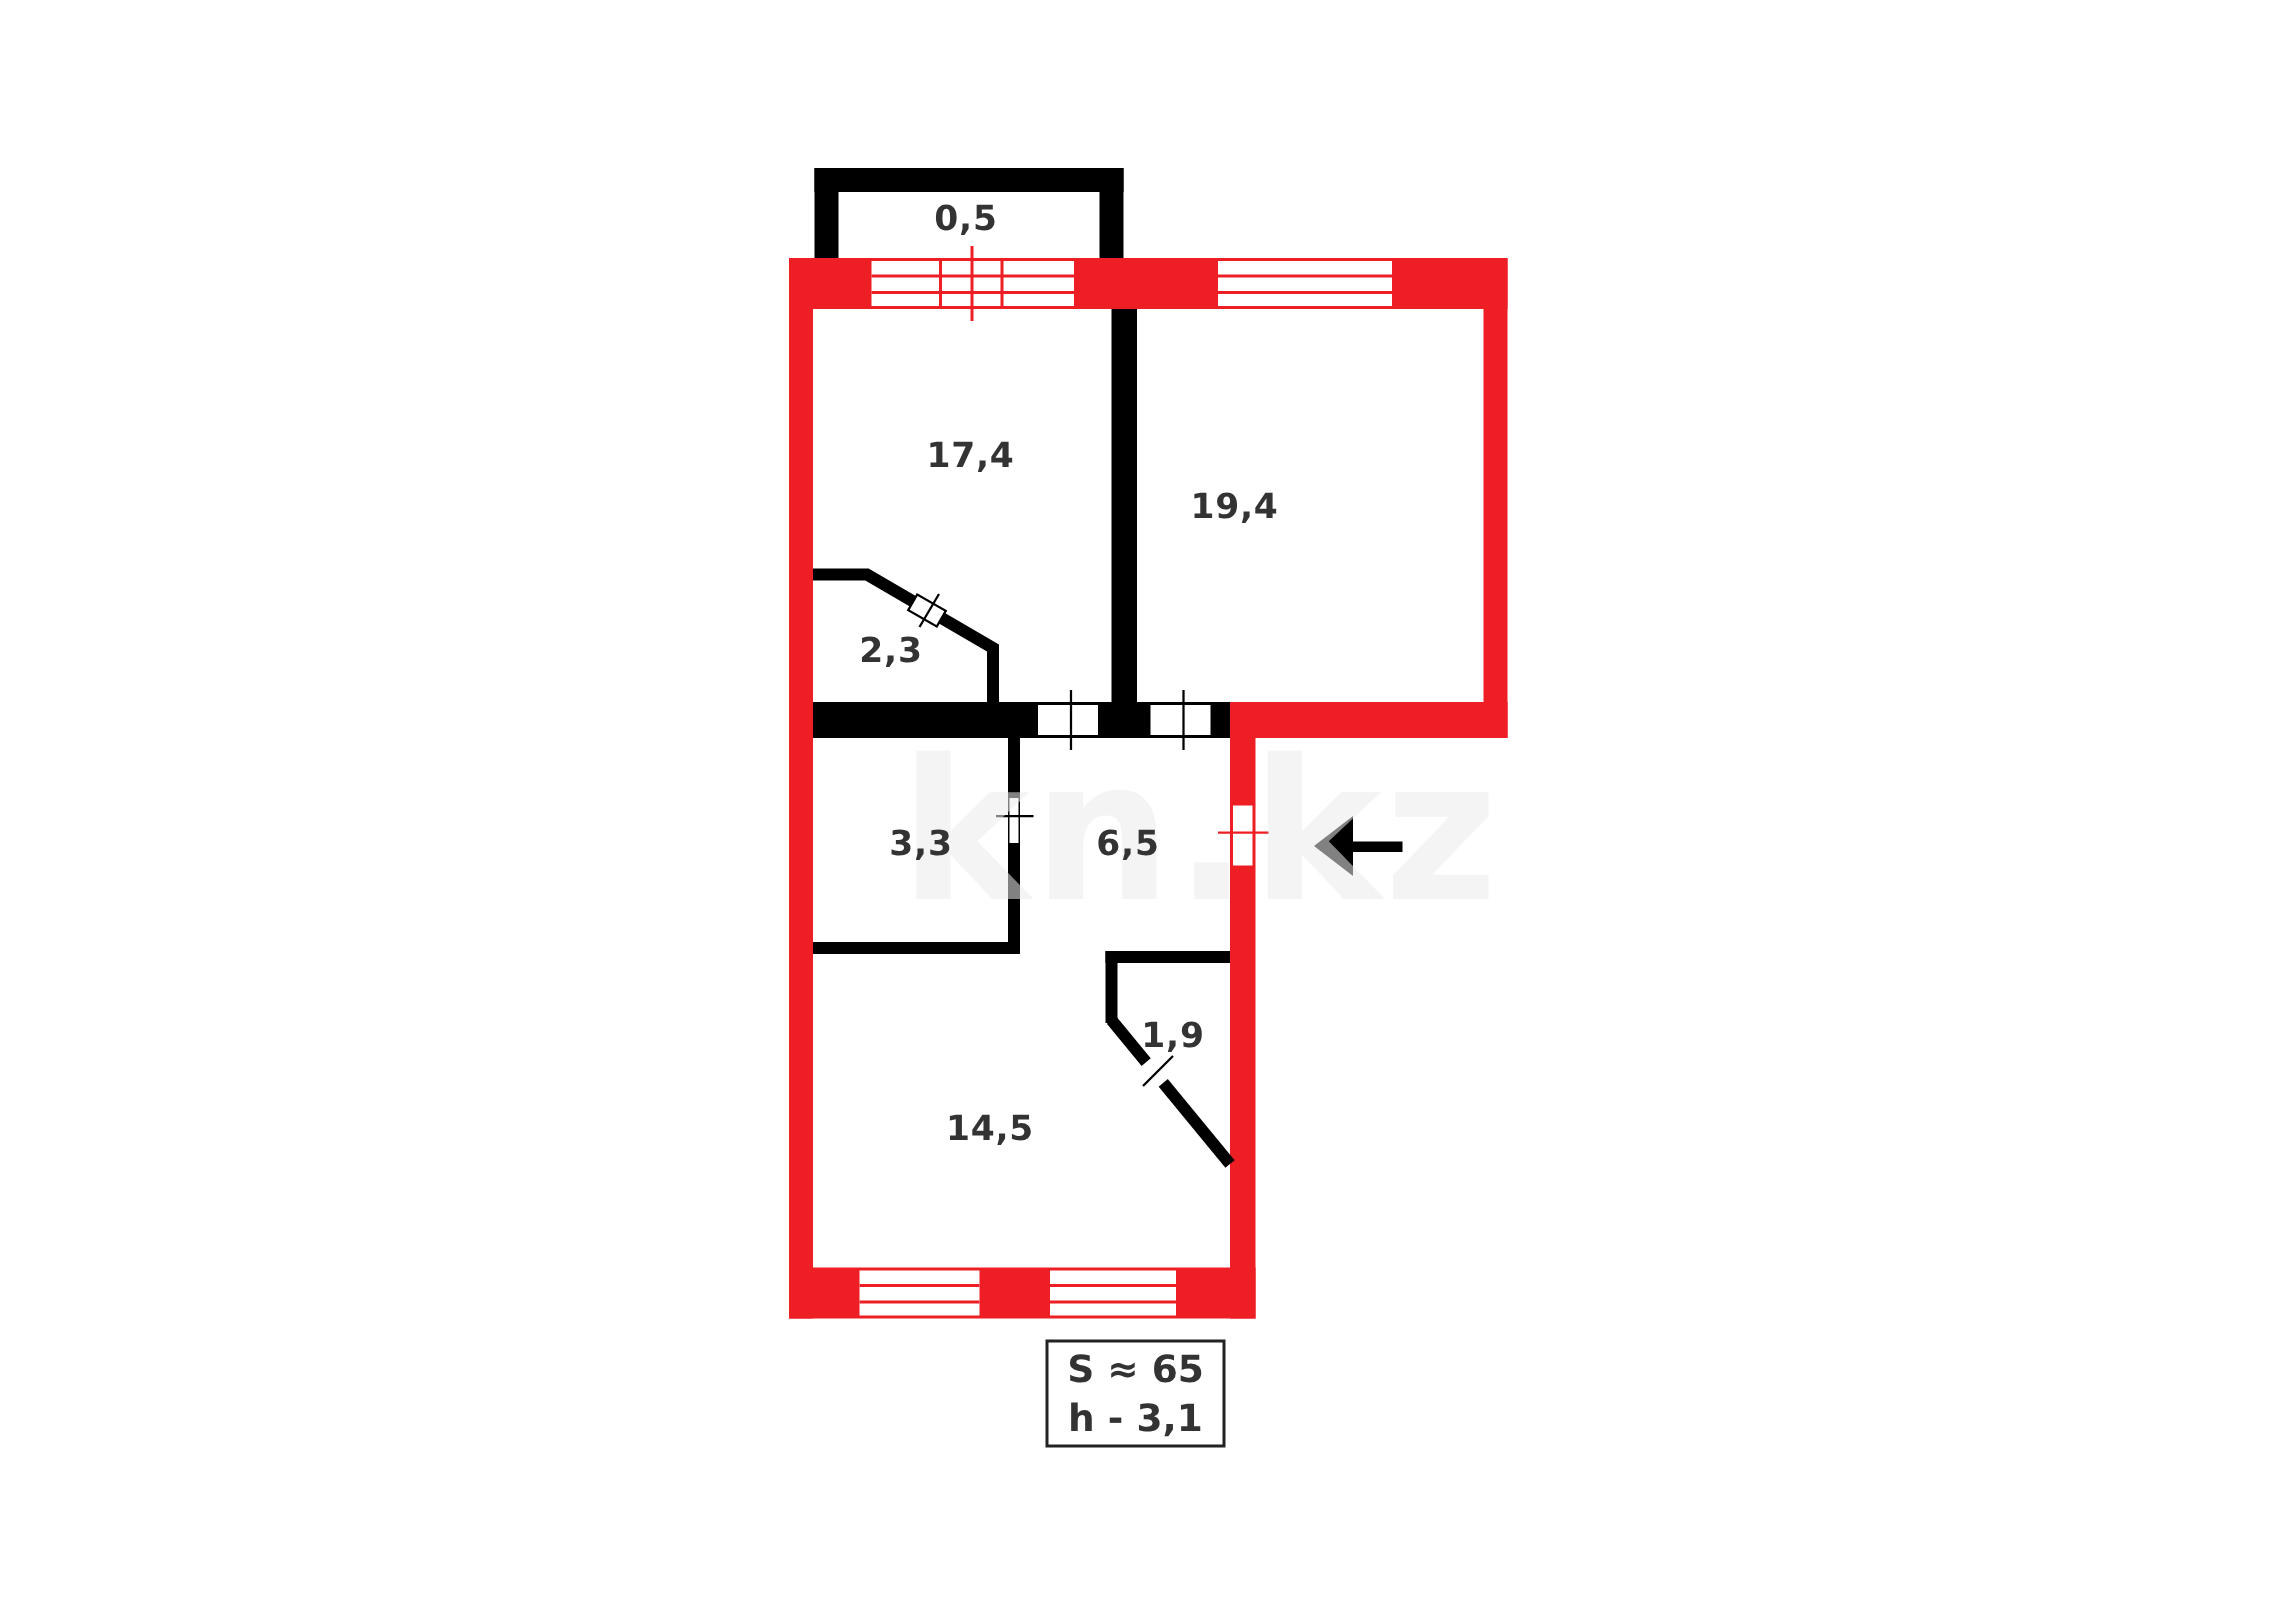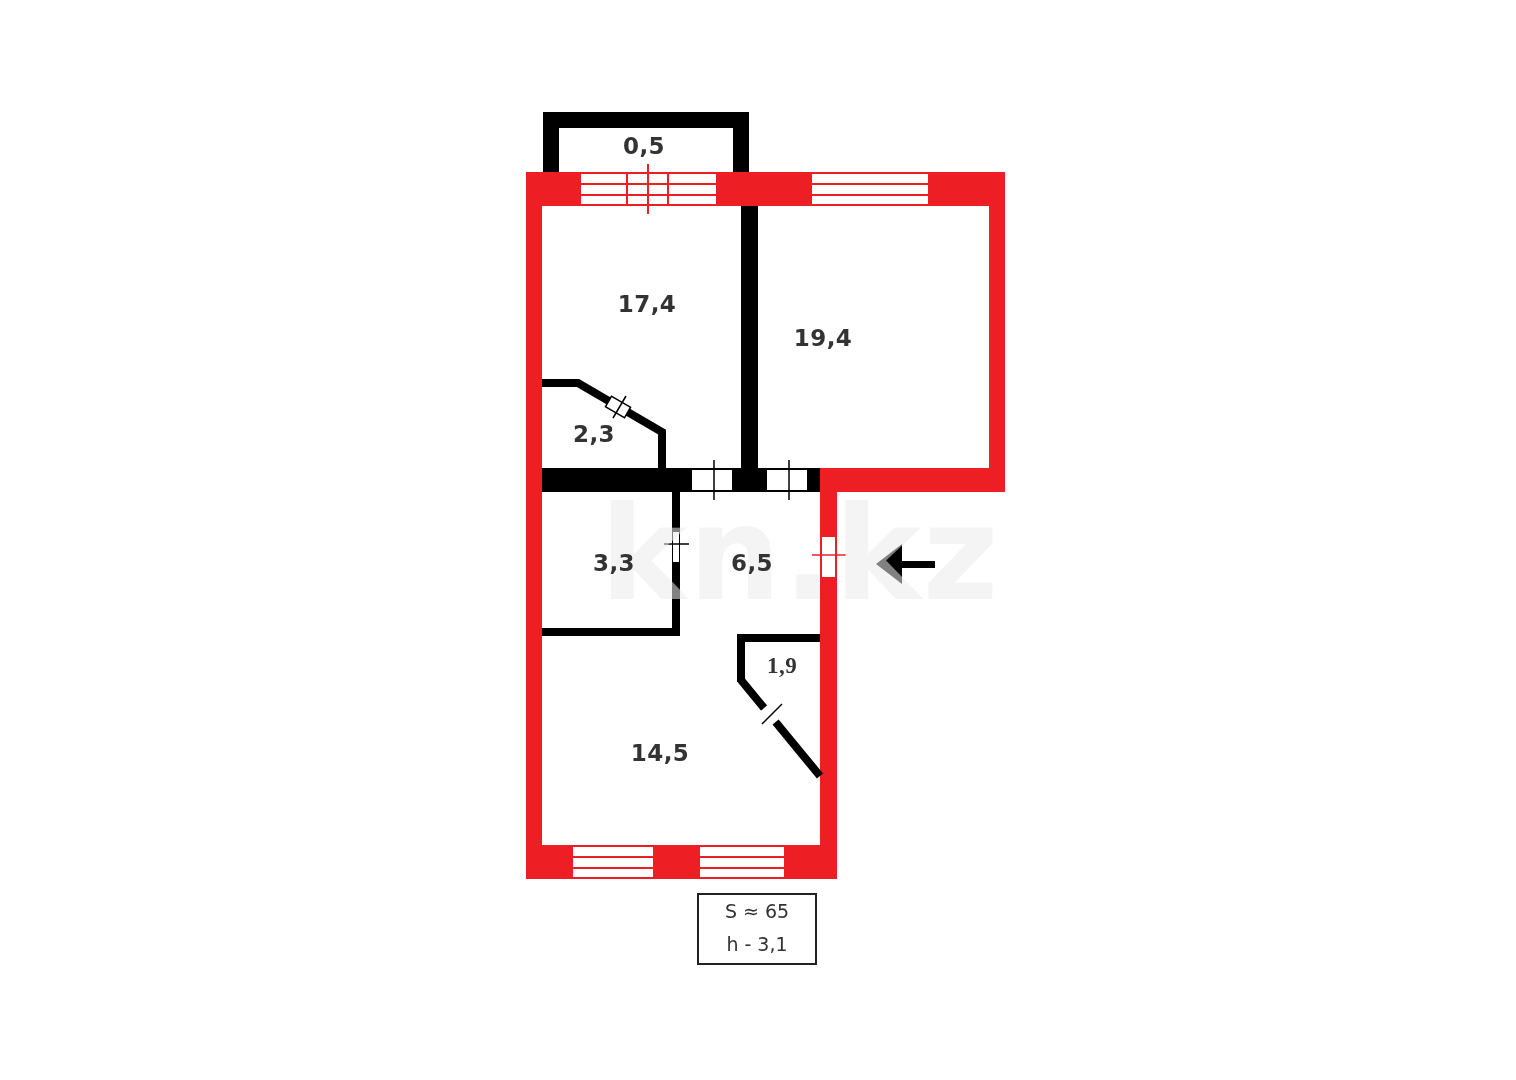--- a/index.html
+++ b/index.html
@@ -5,22 +5,22 @@
   html, body { margin:0; padding:0; background:#ffffff; }
   body { width:1516px; height:1080px; position:relative; overflow:hidden;
          font-family:"DejaVu Sans", "Liberation Sans", sans-serif; }
   #plan { position:absolute; left:0; top:0; width:1516px; height:1080px; }
   .lbl { position:absolute; font-weight:bold; font-size:23px; color:#333333;
          transform:translate(-50%,-50%); white-space:nowrap; letter-spacing:0.5px; }
   .watermark { position:absolute; left:600px; top:478px; font-size:130px; font-weight:bold;
                color:rgba(235,235,235,0.55); letter-spacing:2px; pointer-events:none; }
   .summary { position:absolute; left:697px; top:893px; width:120px; height:72px;
              border:2px solid #222; background:#fff; box-sizing:border-box;
-             display:flex; flex-direction:column; align-items:center; justify-content:flex-start;
-             font-weight:normal; font-size:19px; color:#333; line-height:33px; }
+             display:flex; flex-direction:column; align-items:center; justify-content:center;
+             font-weight:bold; font-size:25px; color:#333; line-height:33px; }
 </style>
 </head>
 <body>
 
 <svg id="plan" viewBox="0 0 1516 1080" xmlns="http://www.w3.org/2000/svg">
 
   <g>
     <rect x="543" y="112" width="206" height="16" fill="#000"></rect>
     <rect x="543" y="112" width="16" height="62" fill="#000"></rect>
     <rect x="733" y="112" width="16" height="62" fill="#000"></rect>
@@ -115,19 +115,19 @@
 </svg>
 
 <div class="watermark">kn.kz</div>
 
 <div class="lbl" style="left:644px; top:130px;margin-top:16px;">0,5</div>
 <div class="lbl" style="left:647px; top:304px;">17,4</div>
 <div class="lbl" style="left:823px; top:338px;">19,4</div>
 <div class="lbl" style="left:594px; top:434px;">2,3</div>
 <div class="lbl" style="left:614px; top:563px;">3,3</div>
 <div class="lbl" style="left:752px; top:563px;">6,5</div>
-<div class="lbl" style="left:782px; top:666px;font-family:Liberation Serif, serif;">1,9</div>
+<div class="lbl" style="left:782px; top:691px;">1,9</div>
 <div class="lbl" style="left:660px; top:753px;">14,5</div>
 
 <div class="summary">
   <div>S ≈ 65</div>
   <div>h - 3,1</div>
 </div>
 
 </body></html>

